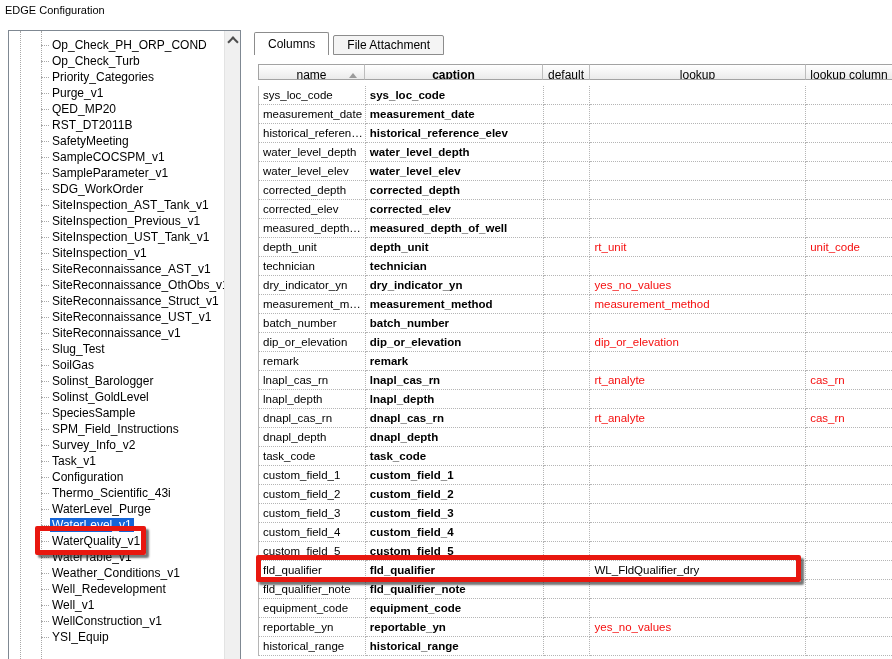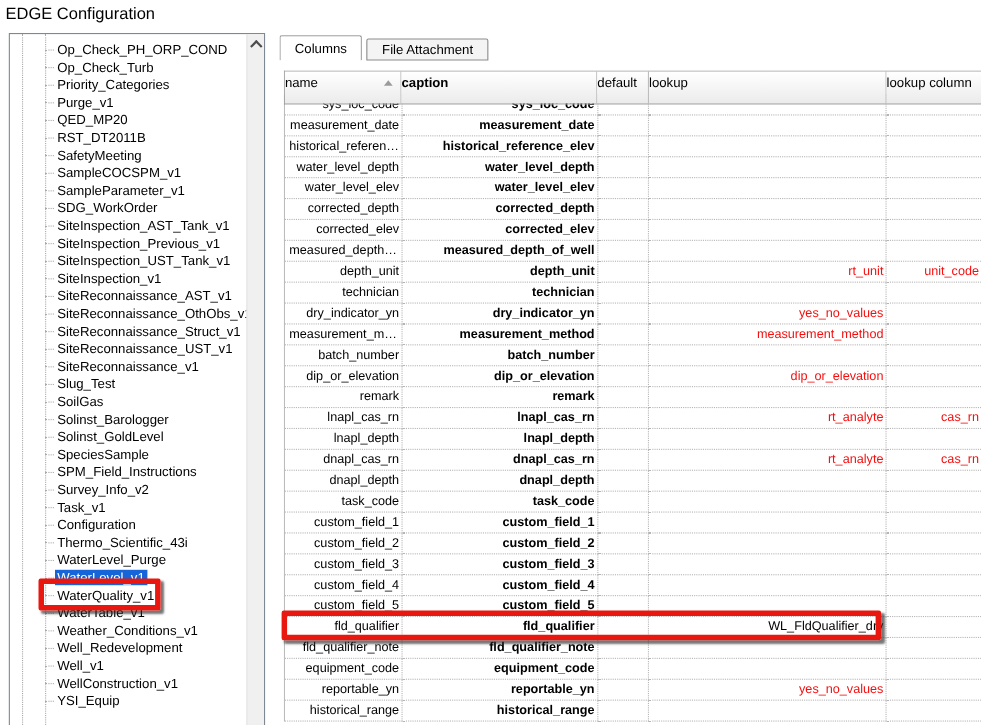--- a/index.html
+++ b/index.html
@@ -4,21 +4,21 @@
 <style>
   html,body{margin:0;padding:0;}
   body{
     width:892px;height:659px;position:relative;overflow:hidden;
     background:#ffffff;
     font-family:"Liberation Sans","DejaVu Sans",sans-serif;
     color:#000;
   }
   
   .win-title{
-    position:absolute;left:5px;top:4px;font-size:15px;color:#000;
+    position:absolute;left:5px;top:4px;font-size:11px;color:#000;
     white-space:nowrap;
   }
   
   .tree-panel{
     position:absolute;left:8px;top:30px;width:233px;height:648px;
     border:1px solid #7f8892;background:#fff;box-sizing:border-box;
     overflow:hidden;
   }
   .tree-vline{position:absolute;top:0;bottom:0;width:0;border-left:1px dotted #a8a8a8;}
   .tree-vline.v1{left:11px;}
@@ -58,36 +58,36 @@
   .tab.inactive{
     height:20px;margin-left:4px;border-radius:2px 2px 0 0;background:#f4f4f4;
   }
   
   .grid{
     position:absolute;left:258px;top:64px;width:634px;height:595px;
     overflow:hidden;background:#fff;
   }
   .grid-header{display:flex;height:22px;}
   .hcell{
-    box-sizing:border-box;height:31px;line-height:20px;font-size:12px;
-    position:relative;
+    box-sizing:border-box;height:16px;line-height:20px;font-size:12px;
+    text-align:center;position:relative;
     background:linear-gradient(#ffffff,#ebebeb);
     border-top:1px solid #a3a3a3;border-bottom:1px solid #a3a3a3;
     border-right:1px solid #bdbdbd;
     overflow:hidden;white-space:nowrap;cursor:default;
   }
   .hcell.first{border-left:1px solid #a3a3a3;}
   .hcell.last{border-right:none;}
   .sort-glyph{
     position:absolute;right:7px;top:8px;width:0;height:0;
     border-left:4px solid transparent;border-right:4px solid transparent;
     border-bottom:5px solid #9b9b9b;
   }
   .grid-body{border-left:1px solid #b5b5b5;}
-  .trow{display:flex;height:19px;text-align:right;}
+  .trow{display:flex;height:19px;}
   .tcell{
     box-sizing:border-box;height:19px;line-height:18px;font-size:11.5px;
     padding:0 2px 0 4px;white-space:nowrap;overflow:hidden;text-overflow:ellipsis;
     border-right:1px dotted #b5b5b5;border-bottom:1px dotted #b5b5b5;cursor:default;
   }
   .tcell.last{border-right:none;}
   .c0{width:107px;}.c1{width:178px;font-weight:bold;}.c2{width:47px;}.c3{width:216px;}.c4{width:86px;}
   .red-val{color:#f50f0f;}
   
   .annot{

